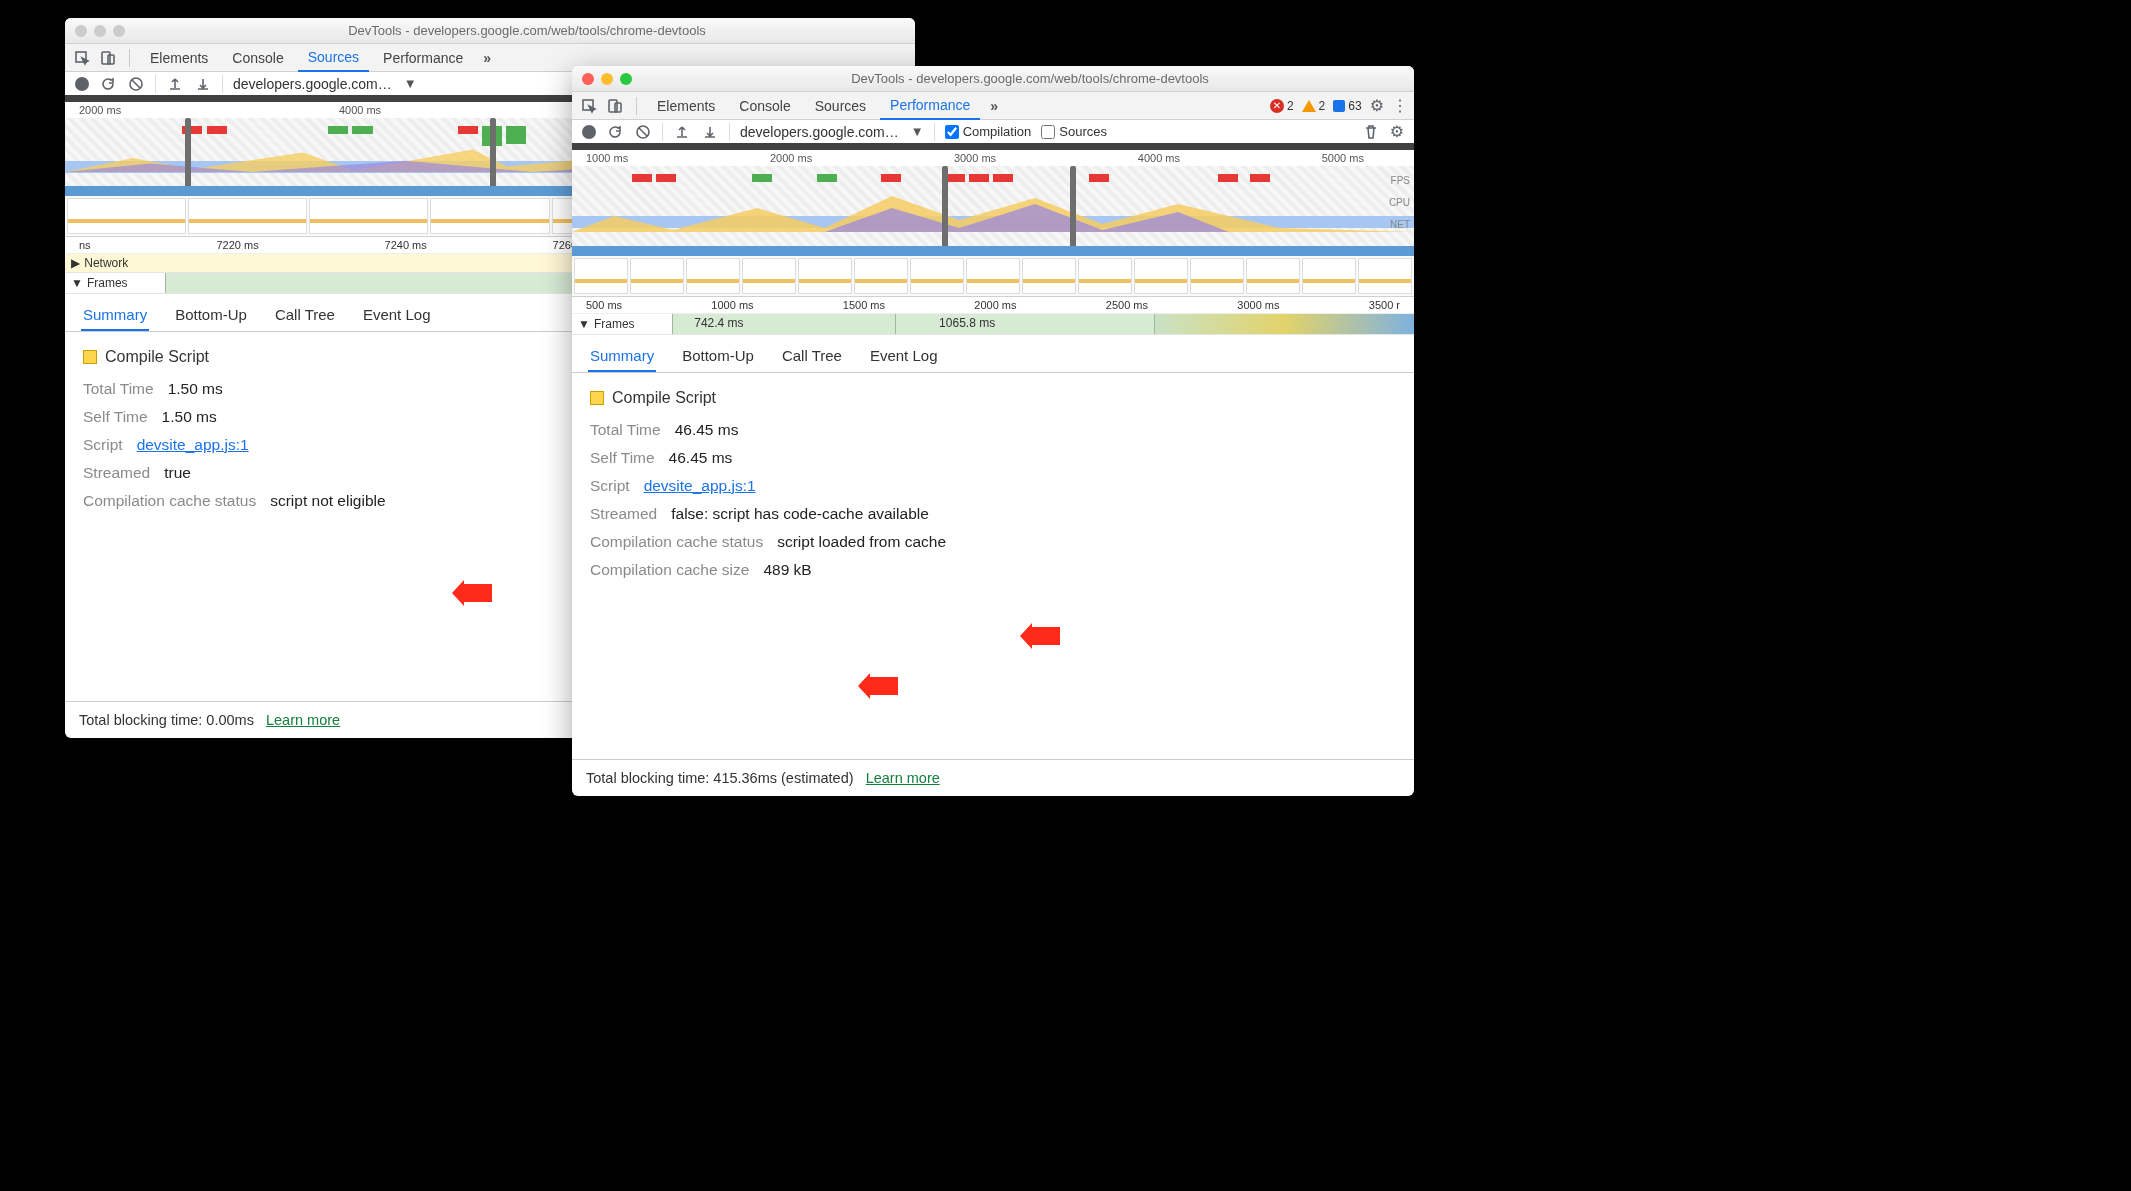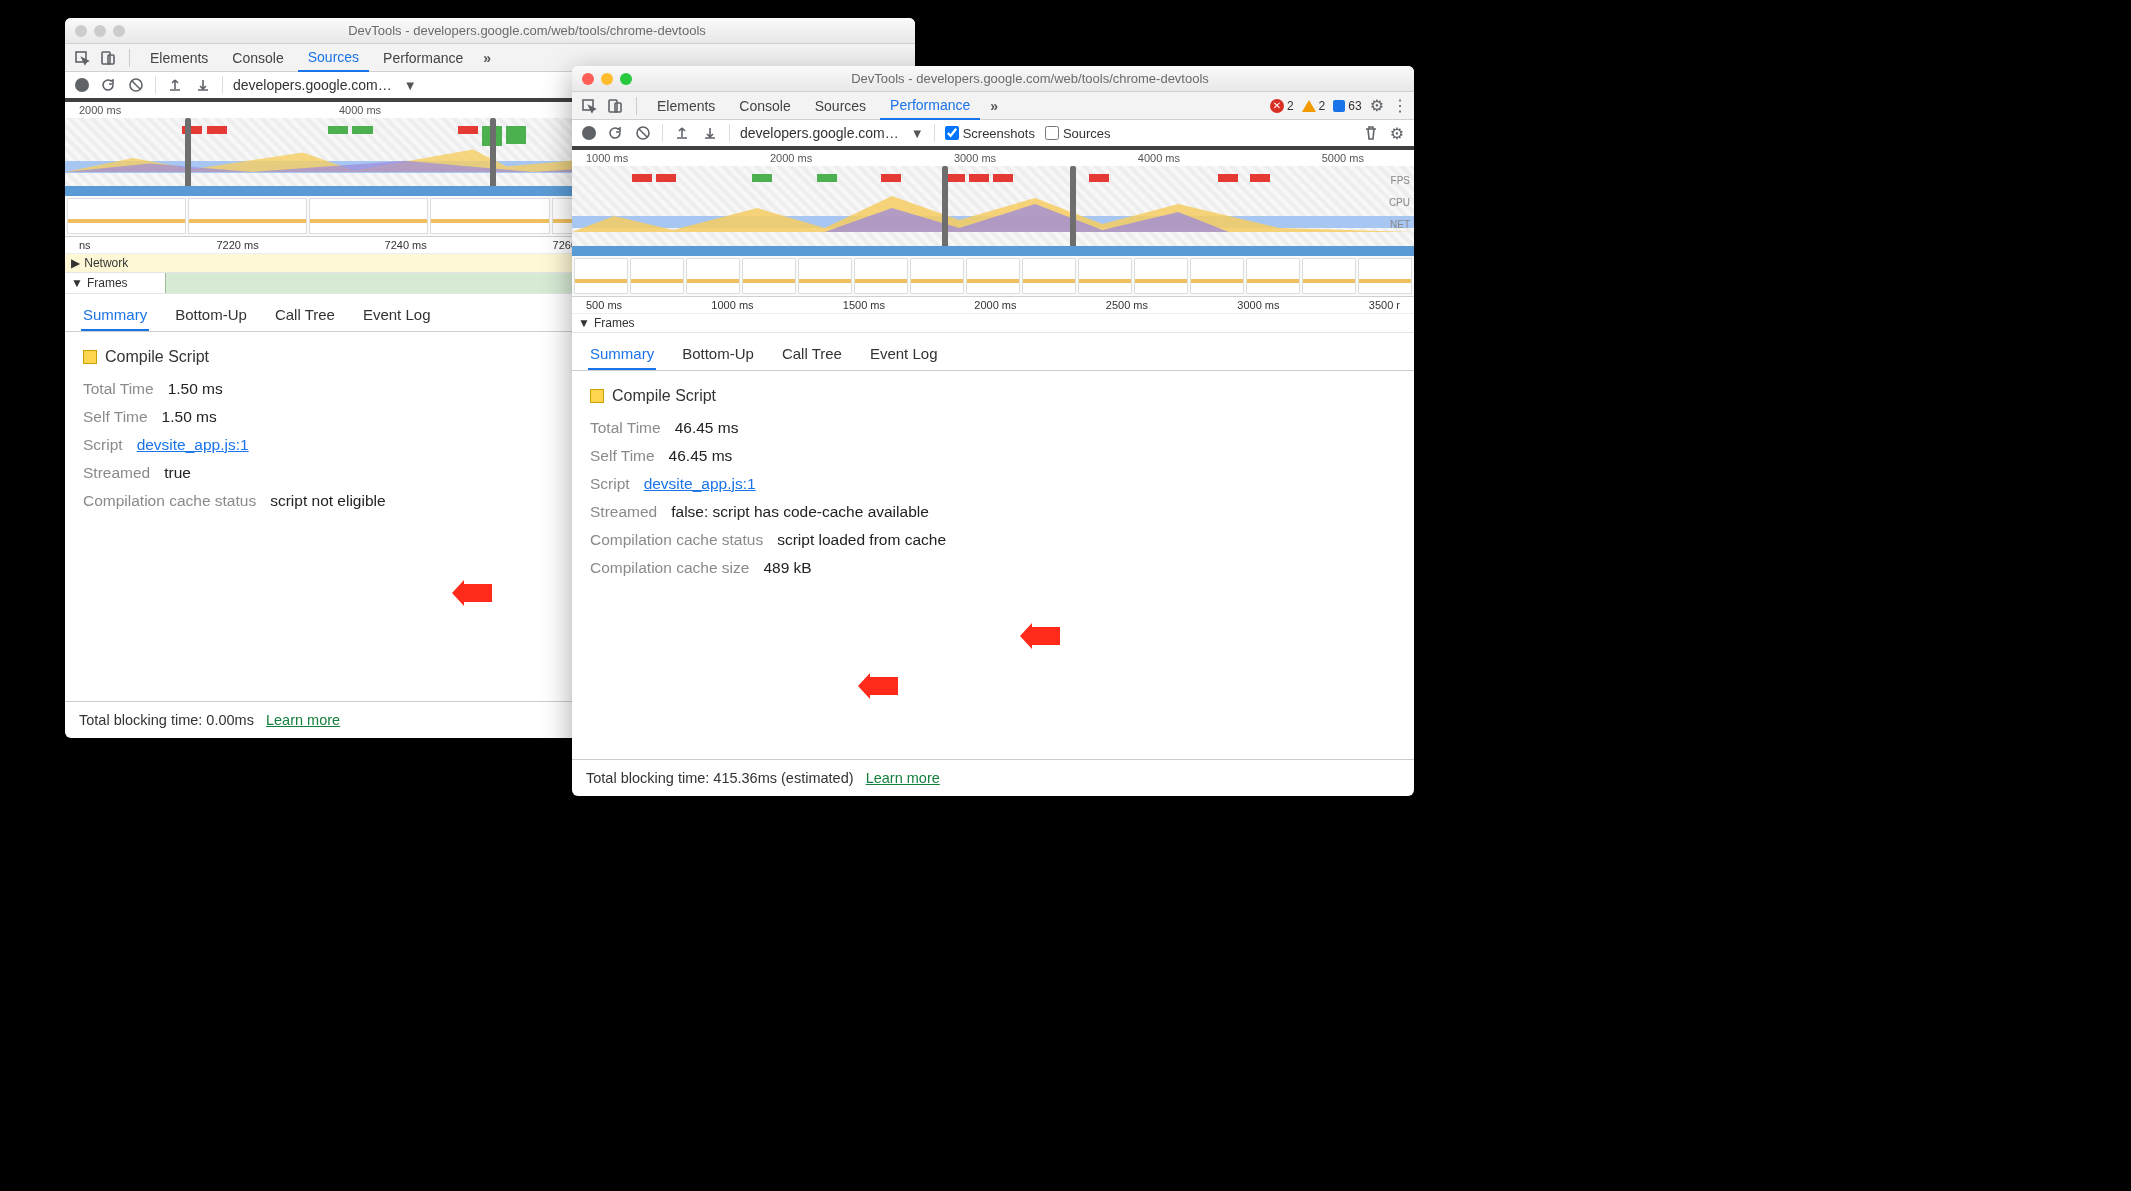--- a/index.html
+++ b/index.html
@@ -64,21 +64,21 @@
   .circ { width:14px; height:14px; border-radius:50%; display:flex; align-items:center; justify-content:center; font-size:10px; color:#fff; }
   .circ.err{background:#d93025;}
   .tri { width:0;height:0;border-left:7px solid transparent;border-right:7px solid transparent;border-bottom:12px solid #f29900;}
   .sq  { width:12px;height:12px;background:#1a73e8;border-radius:2px;}
   .gear{ font-size:16px;color:#5f6368;}
   .kebab{ font-size:16px;color:#5f6368;}
 
   
   .toolbar {
     height:30px;
-    border-bottom:4px solid #404040;
+    border-bottom:7px solid #404040;
     display:flex;
     align-items:center;
     gap:10px;
     padding:0 10px;
     background:#fff;
     font-size:13px;
     color:#333;
   }
   .toolbar .sep2 { width:1px; height:18px; background:#ddd; }
   .toolbar .ic2 { width:18px; height:18px; display:flex; align-items:center; justify-content:center; color:#5f6368; }
@@ -377,21 +377,21 @@
         <svg class="svgic" viewBox="0 0 16 16">
           <path d="M8 3v9m0 0l-3-3m3 3l3-3M3 13h10"></path>
         </svg>
       </div>
     <div class="sep2"></div>
     <span class="urlchip">developers.google.com…</span>
     <span class="carety">▼</span>
     <div class="sep2"></div>
     <label>
         <input type="checkbox" checked="" style="">
-        <span>Screenshots</span>
+        <span>Compilation</span>
       </label>
     <label>
         <input type="checkbox" style="">
         <span>Sources</span>
       </label>
     <div class="ic2" style="margin-left:auto">
         <svg class="svgic" viewBox="0 0 16 16">
           <path d="M3 4h10M6 4V2h4v2M5 4l1 10h4l1-10"></path>
         </svg>
       </div>
@@ -459,20 +459,27 @@
     <span>500 ms</span>
     <span>1000 ms</span>
     <span>1500 ms</span>
     <span>2000 ms</span>
     <span>2500 ms</span>
     <span>3000 ms</span>
     <span>3500 r</span>
   </div>
   <div class="flame-row">
     <div class="hdr">▼ <span>Frames</span></div>
+    <div class="frames-block">
+      <div class="fblock" style="left:0;width:30%"></div>
+      <div class="fblock" style="left:30%;width:35%"></div>
+      <div class="fblock" style="left:65%;right:0;background:linear-gradient(90deg,#c9e2c5,#e2d36a,#7fb2e0)"></div>
+      <span class="ms-val" style="left:3%">742.4 ms</span>
+      <span class="ms-val" style="left:36%">1065.8 ms</span>
+    </div>
   </div>
 
   <div class="subtabs">
     <div class="st active">Summary</div>
     <div class="st">Bottom-Up</div>
     <div class="st">Call Tree</div>
     <div class="st">Event Log</div>
   </div>
 
   <div class="summary">

